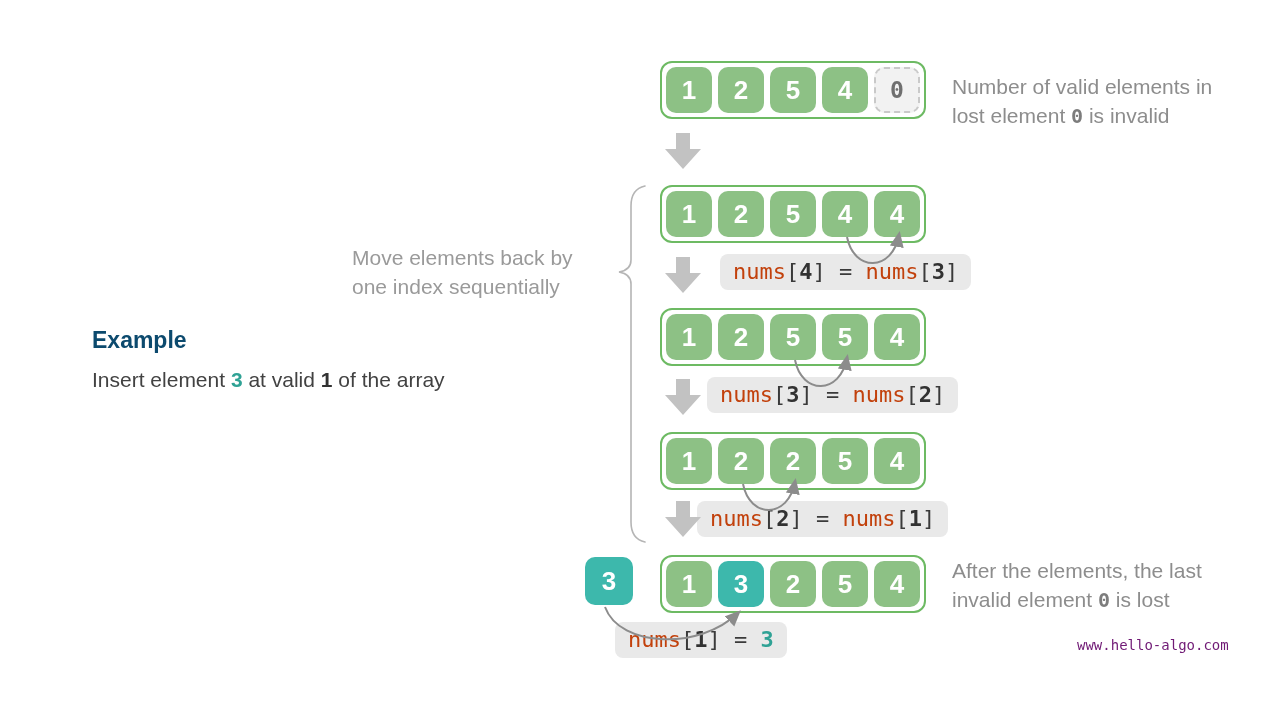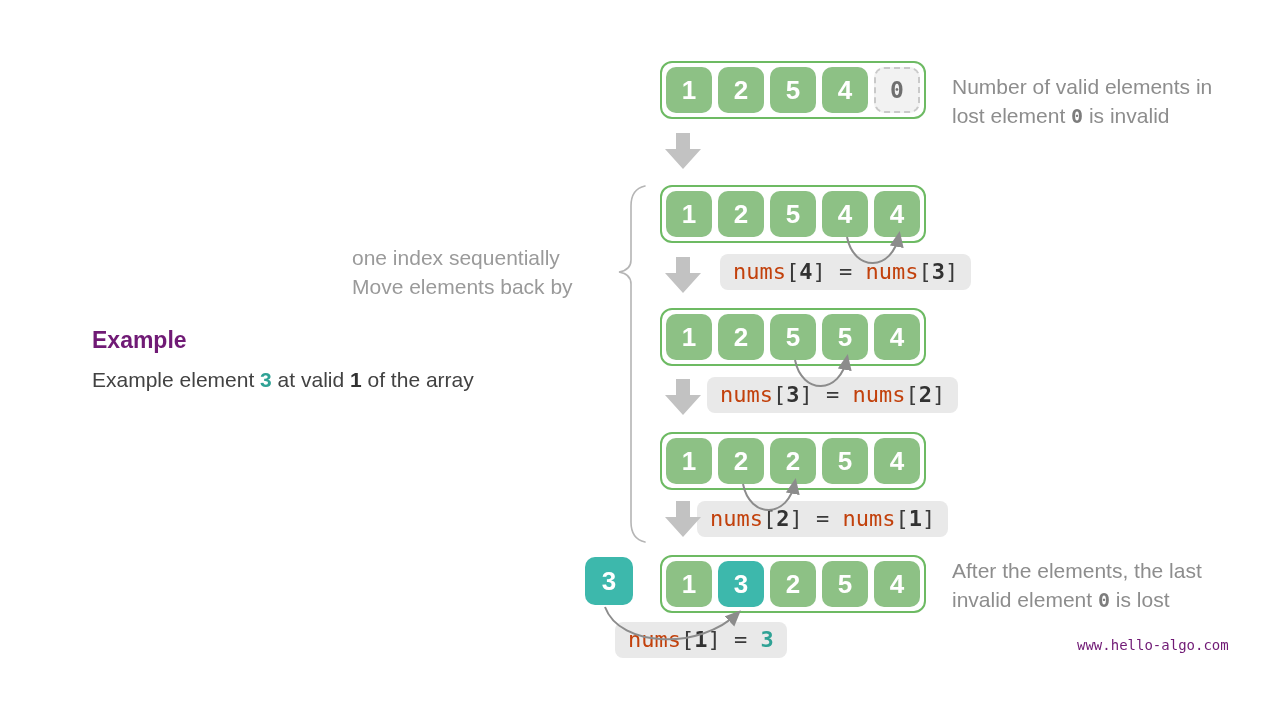--- a/index.html
+++ b/index.html
@@ -43,40 +43,40 @@
   .op .t{color:#2fa295;font-weight:bold;}
 
   
   .note{
     position:absolute;color:#8d8d8d;font-size:21px;line-height:29px;
   }
   .note .code{
     font-family:"DejaVu Sans Mono",monospace;font-weight:bold;font-size:20px;color:#7c7c7c;
   }
   .move-note{position:absolute;left:352px;top:243px;color:#9a9a9a;font-size:21px;line-height:29px;}
-  .example-heading{position:absolute;left:92px;top:327px;color:#701a75;font-size:23px;font-weight:bold;}
+  .example-heading{position:absolute;left:92px;top:327px;color:#0c4a6e;font-size:23px;font-weight:bold;}
   .example-desc{position:absolute;left:92px;top:368px;color:#424242;font-size:21px;}
   .example-desc .v{color:#2fa295;font-weight:bold;}
   .example-desc .i{color:#323232;font-weight:bold;}
   .watermark{
     position:absolute;left:1077px;top:637px;color:#701a75;
     font-family:"DejaVu Sans Mono",monospace;font-size:14px;
   }
 </style>
 </head>
 <body>
 
 <div class="canvas">
 
   <div class="example-heading">Example</div>
-  <div class="example-desc"><span>Example element </span><span class="v">3</span><span> at valid </span><span class="i">1</span><span> of the array</span></div>
+  <div class="example-desc"><span>Insert element </span><span class="v">3</span><span> at valid </span><span class="i">1</span><span> of the array</span></div>
 
   <div class="move-note">
+    <div>Move elements back by</div>
     <div>one index sequentially</div>
-    <div>Move elements back by</div>
   </div>
 
   <div class="note" style="left:952px;top:48px;margin-top:24px;">
     <div>Number of valid elements in</div>
     <div><span>lost element </span><span class="code">0</span><span> is invalid</span></div>
   </div>
 
   <div class="note" style="left:952px;top:556px;">
     <div>After the elements, the last</div>
     <div><span>invalid element </span><span class="code">0</span><span> is lost</span></div>

